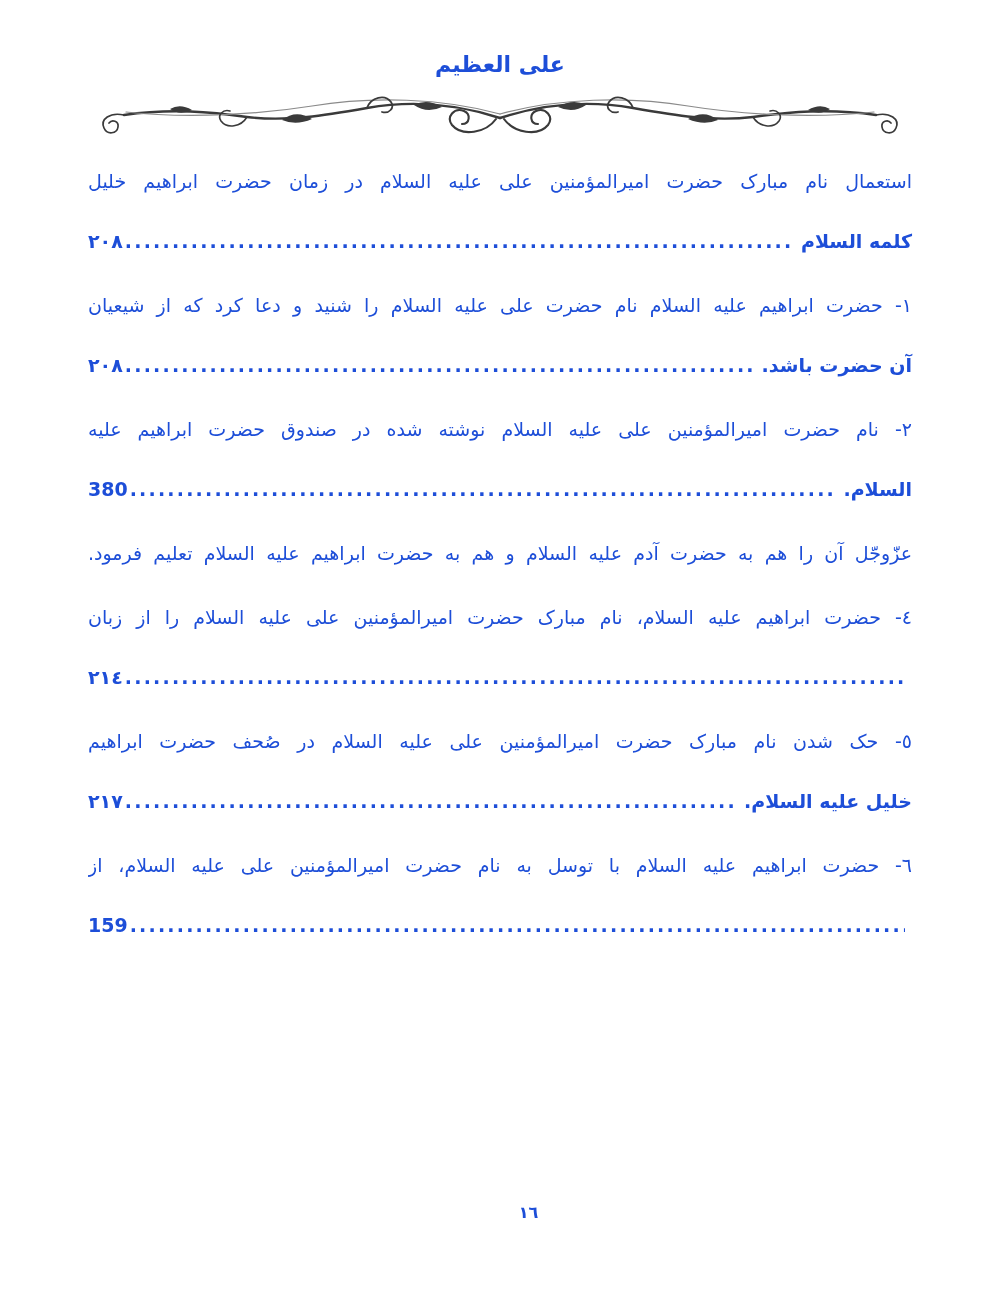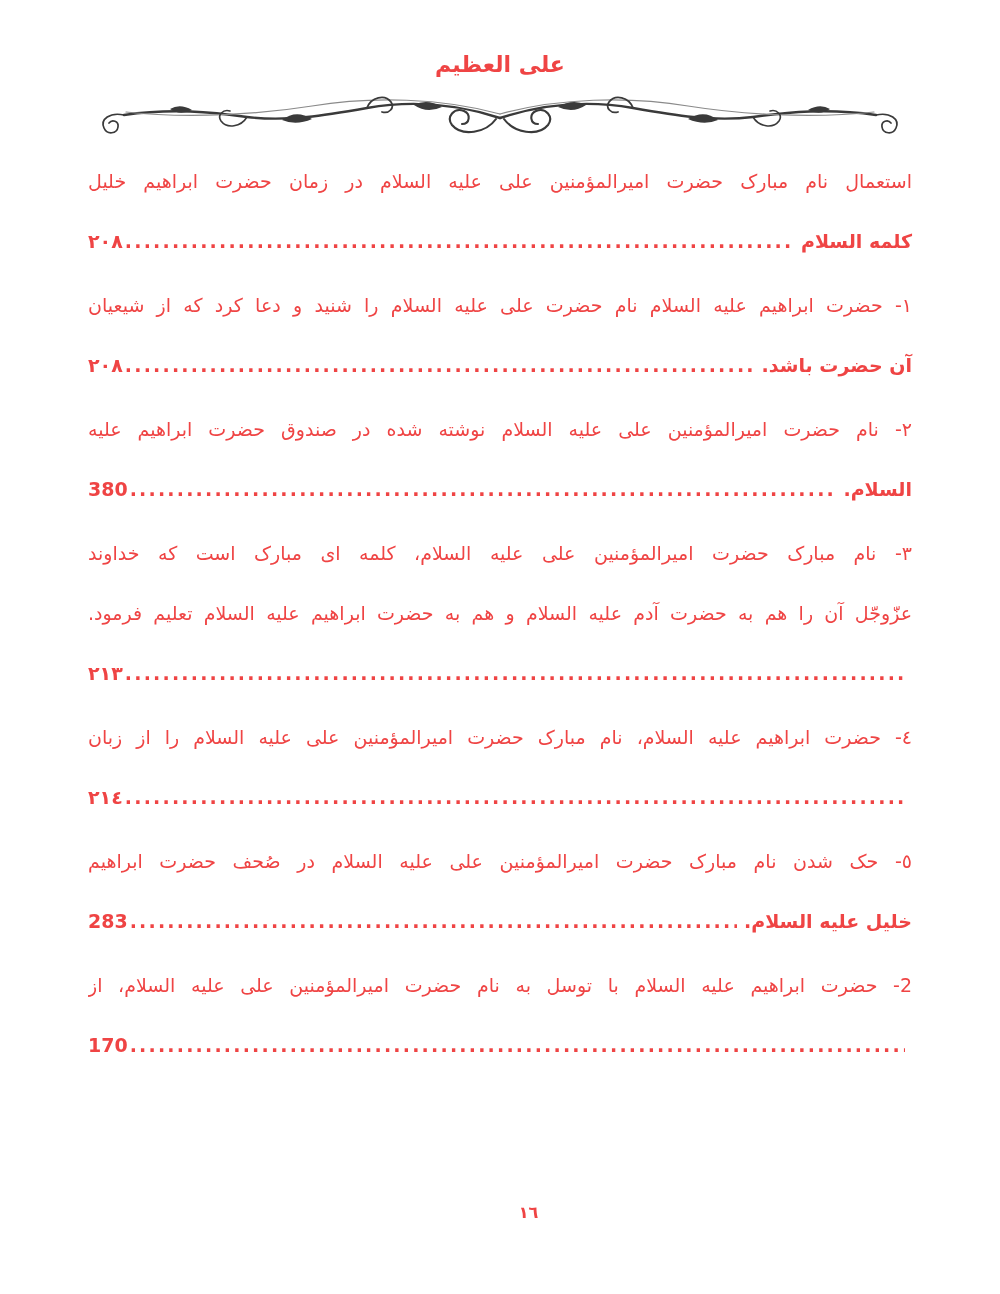--- a/index.html
+++ b/index.html
@@ -4,21 +4,21 @@
 <style>
   * { margin: 0; padding: 0; box-sizing: border-box; }
   html, body { background: #e8e8e8; }
   .page {
     position: relative;
     width: 1000px;
     height: 1294px;
     margin: 0 auto;
     background: #ffffff;
     font-family: "DejaVu Sans", sans-serif;
-    color: #ef4444;
+    color: #1d4ed8;
     overflow: hidden;
     direction: rtl;
   }
   .header {
     padding-top: 52px;
     text-align: center;
   }
   .doc-title {
     font-size: 22px;
     font-weight: 700;
@@ -140,58 +140,52 @@
         </div>
       <div class="leader-row">
         <span class="tail">السلام.</span>
         <span class="dots"></span>
         <span class="pnum">380</span>
       </div>
     </section>
 
     <section class="entry">
       <div>
-          <div class="line-full">٣- نام مبارک حضرت امیرالمؤمنین علی علیه السلام، کلمه ای مبارک است که خداوند</div>
           <div class="line-full">عزّوجّل آن را هم به حضرت آدم علیه السلام و هم به حضرت ابراهیم علیه السلام تعلیم فرمود.</div>
         </div>
-      <div class="leader-row">
-
-        <span class="dots"></span>
-        <span class="pnum">٢١٣</span>
-      </div>
     </section>
 
     <section class="entry">
       <div>
           <div class="line-full">٤- حضرت ابراهیم علیه السلام، نام مبارک حضرت امیرالمؤمنین علی علیه السلام را از زبان</div>
         </div>
       <div class="leader-row">
         <span class="dots"></span>
         <span class="pnum">٢١٤</span>
       </div>
     </section>
 
     <section class="entry">
       <div>
           <div class="line-full">٥- حک شدن نام مبارک حضرت امیرالمؤمنین علی علیه السلام در صُحف حضرت ابراهیم</div>
         </div>
       <div class="leader-row">
         <span class="tail">خلیل علیه السلام.</span>
         <span class="dots"></span>
-        <span class="pnum">283</span>
+        <span class="pnum">٢١٧</span>
       </div>
     </section>
 
     <section class="entry">
       <div>
-          <div class="line-full">2- حضرت ابراهیم علیه السلام با توسل به نام حضرت امیرالمؤمنین علی علیه السلام، از</div>
+          <div class="line-full">٦- حضرت ابراهیم علیه السلام با توسل به نام حضرت امیرالمؤمنین علی علیه السلام، از</div>
         </div>
       <div class="leader-row">
         <span class="dots"></span>
-        <span class="pnum">170</span>
+        <span class="pnum">159</span>
       </div>
     </section>
   </main>
 
   <div class="footer">
     <span>١٦</span>
   </div>
 
 </div>
 

